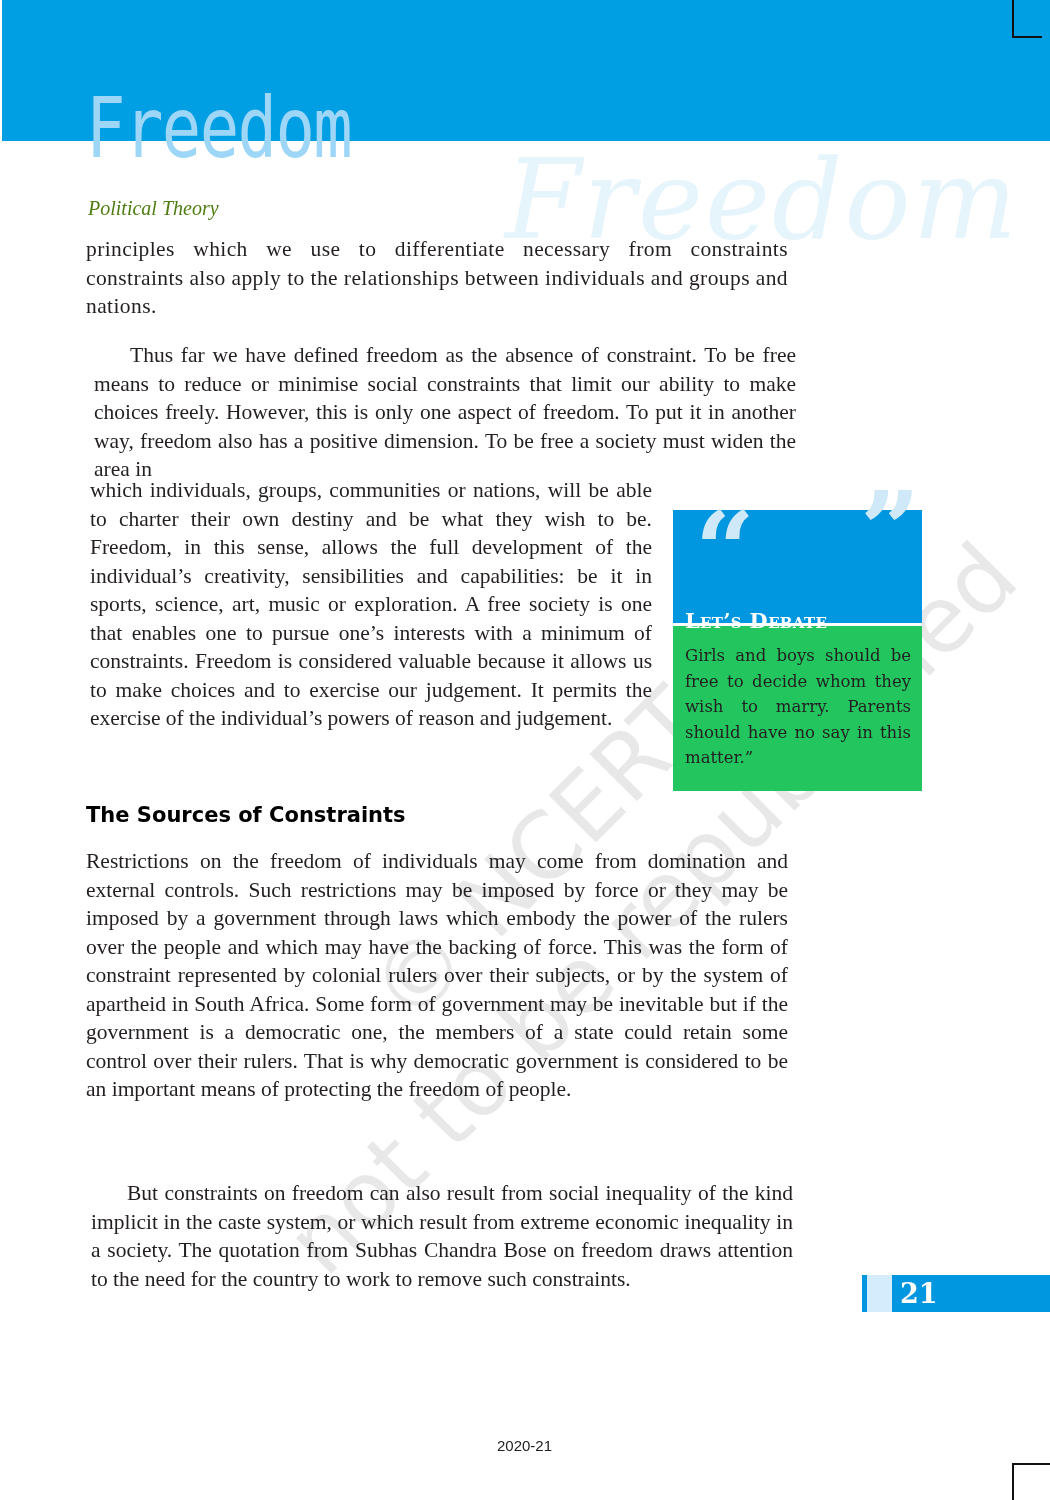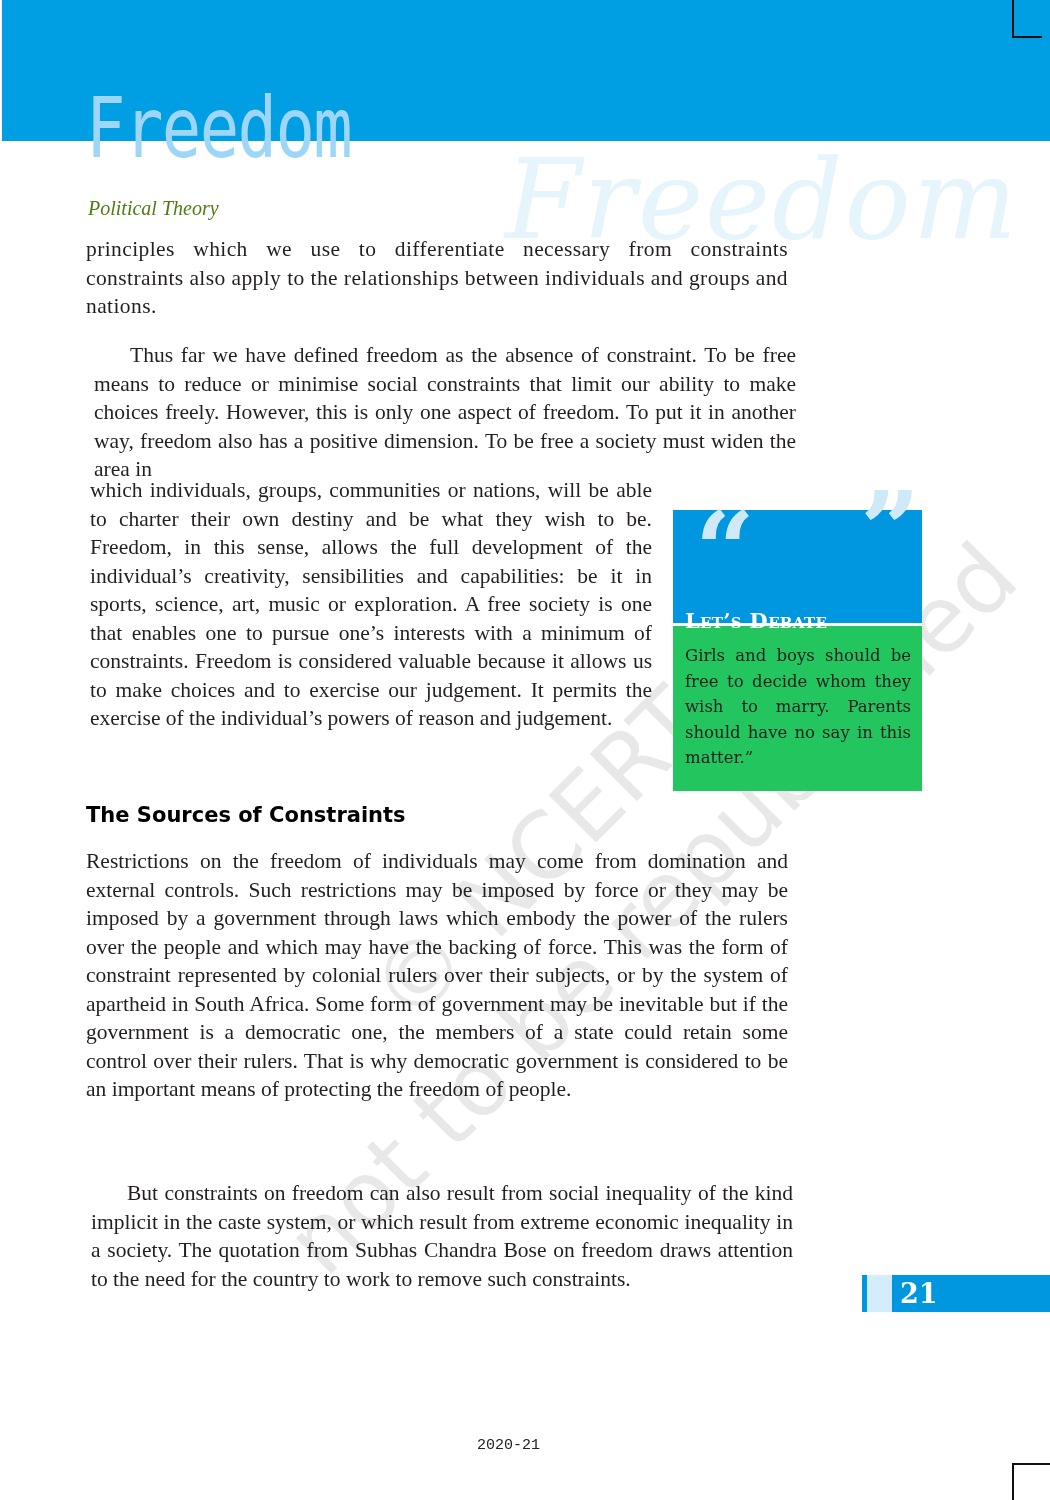--- a/index.html
+++ b/index.html
@@ -104,22 +104,22 @@
     .page-num-light {
       position: absolute; left: 867px; top: 1275px; width: 25px; height: 37px;
       background: #d4ecfb;
     }
     .page-number {
       position: absolute; left: 900px; top: 1276px;
       font-family: "DejaVu Serif", serif; font-weight: bold;
       font-size: 27px; line-height: 36px; color: #ffffff; text-align: right;
     }
     .footer-year {
-      position: absolute; left: 477px; top: 1437px;
-      font-family: Liberation Mono, monospace; font-size: 15px; color: #222;
+      position: absolute; left: 497px; top: 1437px;
+      font-family: Liberation Sans, sans-serif; font-size: 15px; color: #222;
     }
   </style>
 </head>
 <body>
 
 <div class="header-band"></div>
 <div class="crop-mark-top"></div>
 <div class="chapter-title">Freedom</div>
 <div class="chapter-ghost">Freedom</div>
 <div class="running-head">Political Theory</div>

